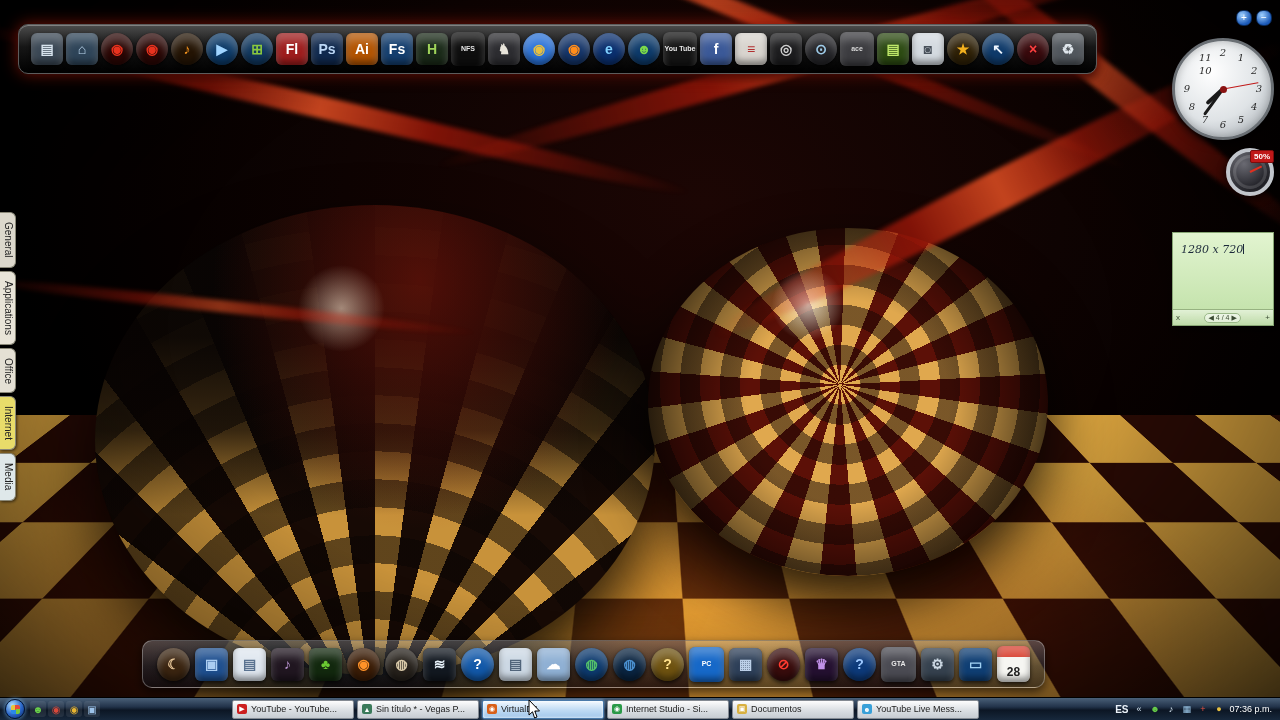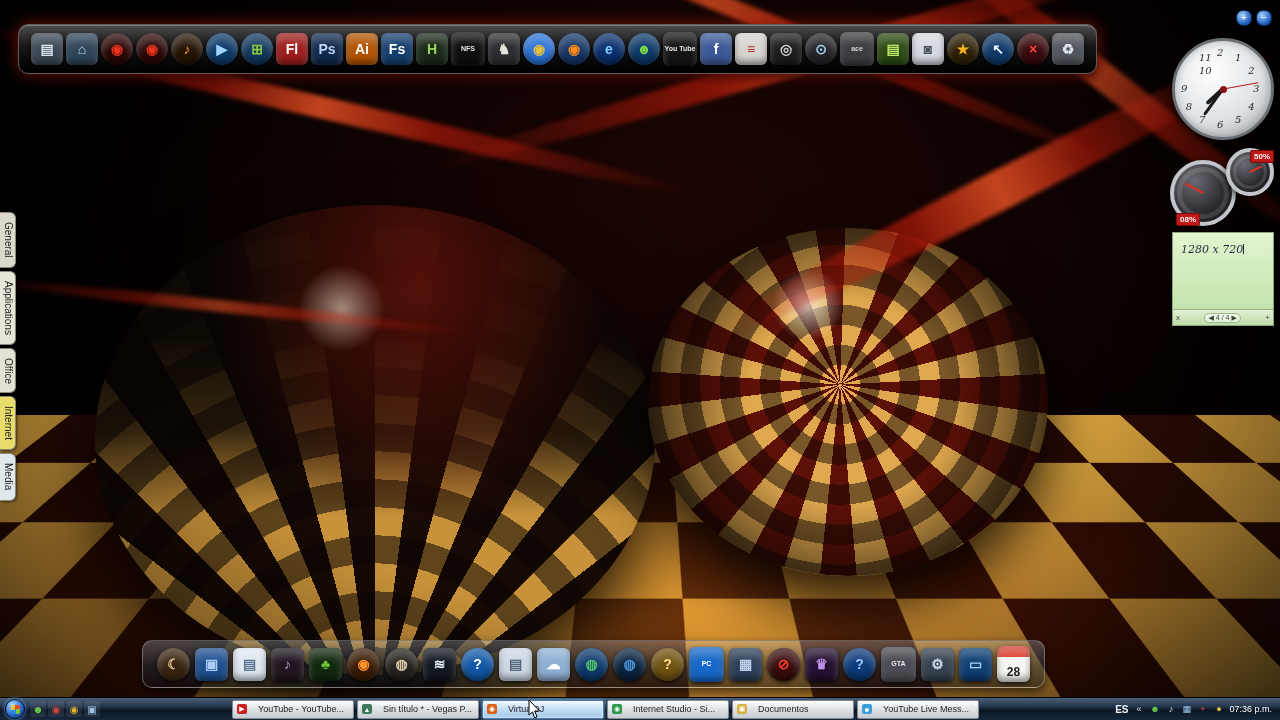--- a/index.html
+++ b/index.html
@@ -59,21 +59,21 @@
   
   .side-tabs{position:absolute;left:0;top:212px;display:flex;flex-direction:column;gap:3px;}
   .side-tab{writing-mode:vertical-rl;font-size:10px;color:#222;padding:9px 1px;width:13px;text-align:center;
     border:1px solid #8a8878;border-left:none;border-radius:0 6px 6px 0;
     box-shadow:1px 1px 3px rgba(0,0,0,.6);}
 
   
   .clock-widget{position:absolute;left:1172px;top:38px;width:96px;height:96px;border-radius:50%;
     background:radial-gradient(circle at 38% 32%,#ffffff,#dfe3e6 55%,#aab0b6 90%);
     border:3px solid #6a6f74;box-shadow:0 4px 10px rgba(0,0,0,.7),inset 0 0 8px rgba(0,0,0,.25);}
-  .clock-num{position:absolute;width:12px;height:12px;font:italic 10px "DejaVu Serif",serif;color:#2a2a2a;text-align:left;}
+  .clock-num{position:absolute;width:12px;height:12px;font:italic 10px "DejaVu Serif",serif;color:#2a2a2a;text-align:center;}
   .hand{position:absolute;left:50%;bottom:50%;transform-origin:50% 100%;border-radius:2px;}
   .hand-hour{width:4px;height:22px;background:#1a1a1a;transform:translateX(-50%) rotate(228deg);}
   .hand-min{width:3px;height:32px;background:#1a1a1a;transform:translateX(-50%) rotate(216deg);}
   .hand-sec{width:1px;height:36px;background:#c01818;transform:translateX(-50%) rotate(80deg);}
   .clock-cap{position:absolute;left:50%;top:50%;width:7px;height:7px;margin:-3.5px;border-radius:50%;background:#8a1212;}
 
   
   .gauges-widget{position:absolute;left:1168px;top:148px;width:112px;height:82px;}
   .gauge{position:absolute;border-radius:50%;border:4px solid #c2c6cc;
     background:radial-gradient(circle at 35% 30%,#6a6a72,#17171d 75%);
@@ -122,21 +122,21 @@
     border:1px solid #041838;display:flex;align-items:center;justify-content:center;
     box-shadow:0 0 4px rgba(120,190,255,.8);}
   .win-flag{width:9px;height:9px;border-radius:2px;
     background:conic-gradient(#e84a3a 0 25%,#78c83a 0 50%,#2a8ae8 0 75%,#e8c53a 0);}
   .quick-launch{display:flex;gap:2px;margin-right:4px;}
   .ql-icon{width:16px;height:16px;border-radius:3px;display:flex;align-items:center;justify-content:center;
     font-size:10px;background:rgba(255,255,255,.08);}
   .task-buttons{display:flex;gap:3px;flex:1;margin-left:128px;}
   .task-btn{width:112px;height:17px;border-radius:2px;flex:none;
     background:linear-gradient(180deg,#fdfdfd,#dde1e5 50%,#c6ccd2);
-    border:1px solid #848a92;display:flex;align-items:center;gap:11px;padding:0 4px;
+    border:1px solid #848a92;display:flex;align-items:center;gap:4px;padding:0 4px;
     font-size:9px;color:#1c1c1c;overflow:hidden;white-space:nowrap;}
   .task-btn.active{background:linear-gradient(180deg,#f2f9ff,#c2dcf4 50%,#a0c6ea);
     border-color:#4a7aaa;box-shadow:inset 0 0 3px #fff,0 0 3px rgba(150,200,255,.8);}
   .task-icon{flex:none;width:10px;height:10px;border-radius:2px;display:flex;align-items:center;
     justify-content:center;font-size:7px;color:#fff;}
   .task-label{overflow:hidden;text-overflow:ellipsis;}
   .tray{display:flex;align-items:center;gap:4px;padding:0 8px;color:#eaf1f8;font-size:10px;}
   .tray-lang{font-weight:bold;}
   .tray-icon{width:13px;height:13px;display:flex;align-items:center;justify-content:center;font-size:9px;}
   .tray-time{font-size:9px;color:#fff;white-space:nowrap;}
@@ -226,24 +226,20 @@
         <span class="clock-num" style="left: 24px; top: 24px;">10</span>
         <span class="clock-num" style="left: 24px; top: 10.8231px;">11</span>
       </div>
     <div class="hand hand-hour"></div>
     <div class="hand hand-min"></div>
     <div class="hand hand-sec"></div>
     <div class="clock-cap"></div>
   </div>
 
   <div class="gauges-widget">
-    <div class="gauge gauge-big">
-      <div class="needle needle-big"></div>
-      <span class="gauge-badge badge-big">08%</span>
-    </div>
     <div class="gauge gauge-small">
       <div class="needle needle-small"></div>
       <span class="gauge-badge badge-small">50%</span>
     </div>
   </div>
 
   <div class="note-widget">
     <span class="note-text">1280 x 720</span><span class="note-caret"></span>
     <div class="note-bar">
       <span class="note-btn">x</span>

